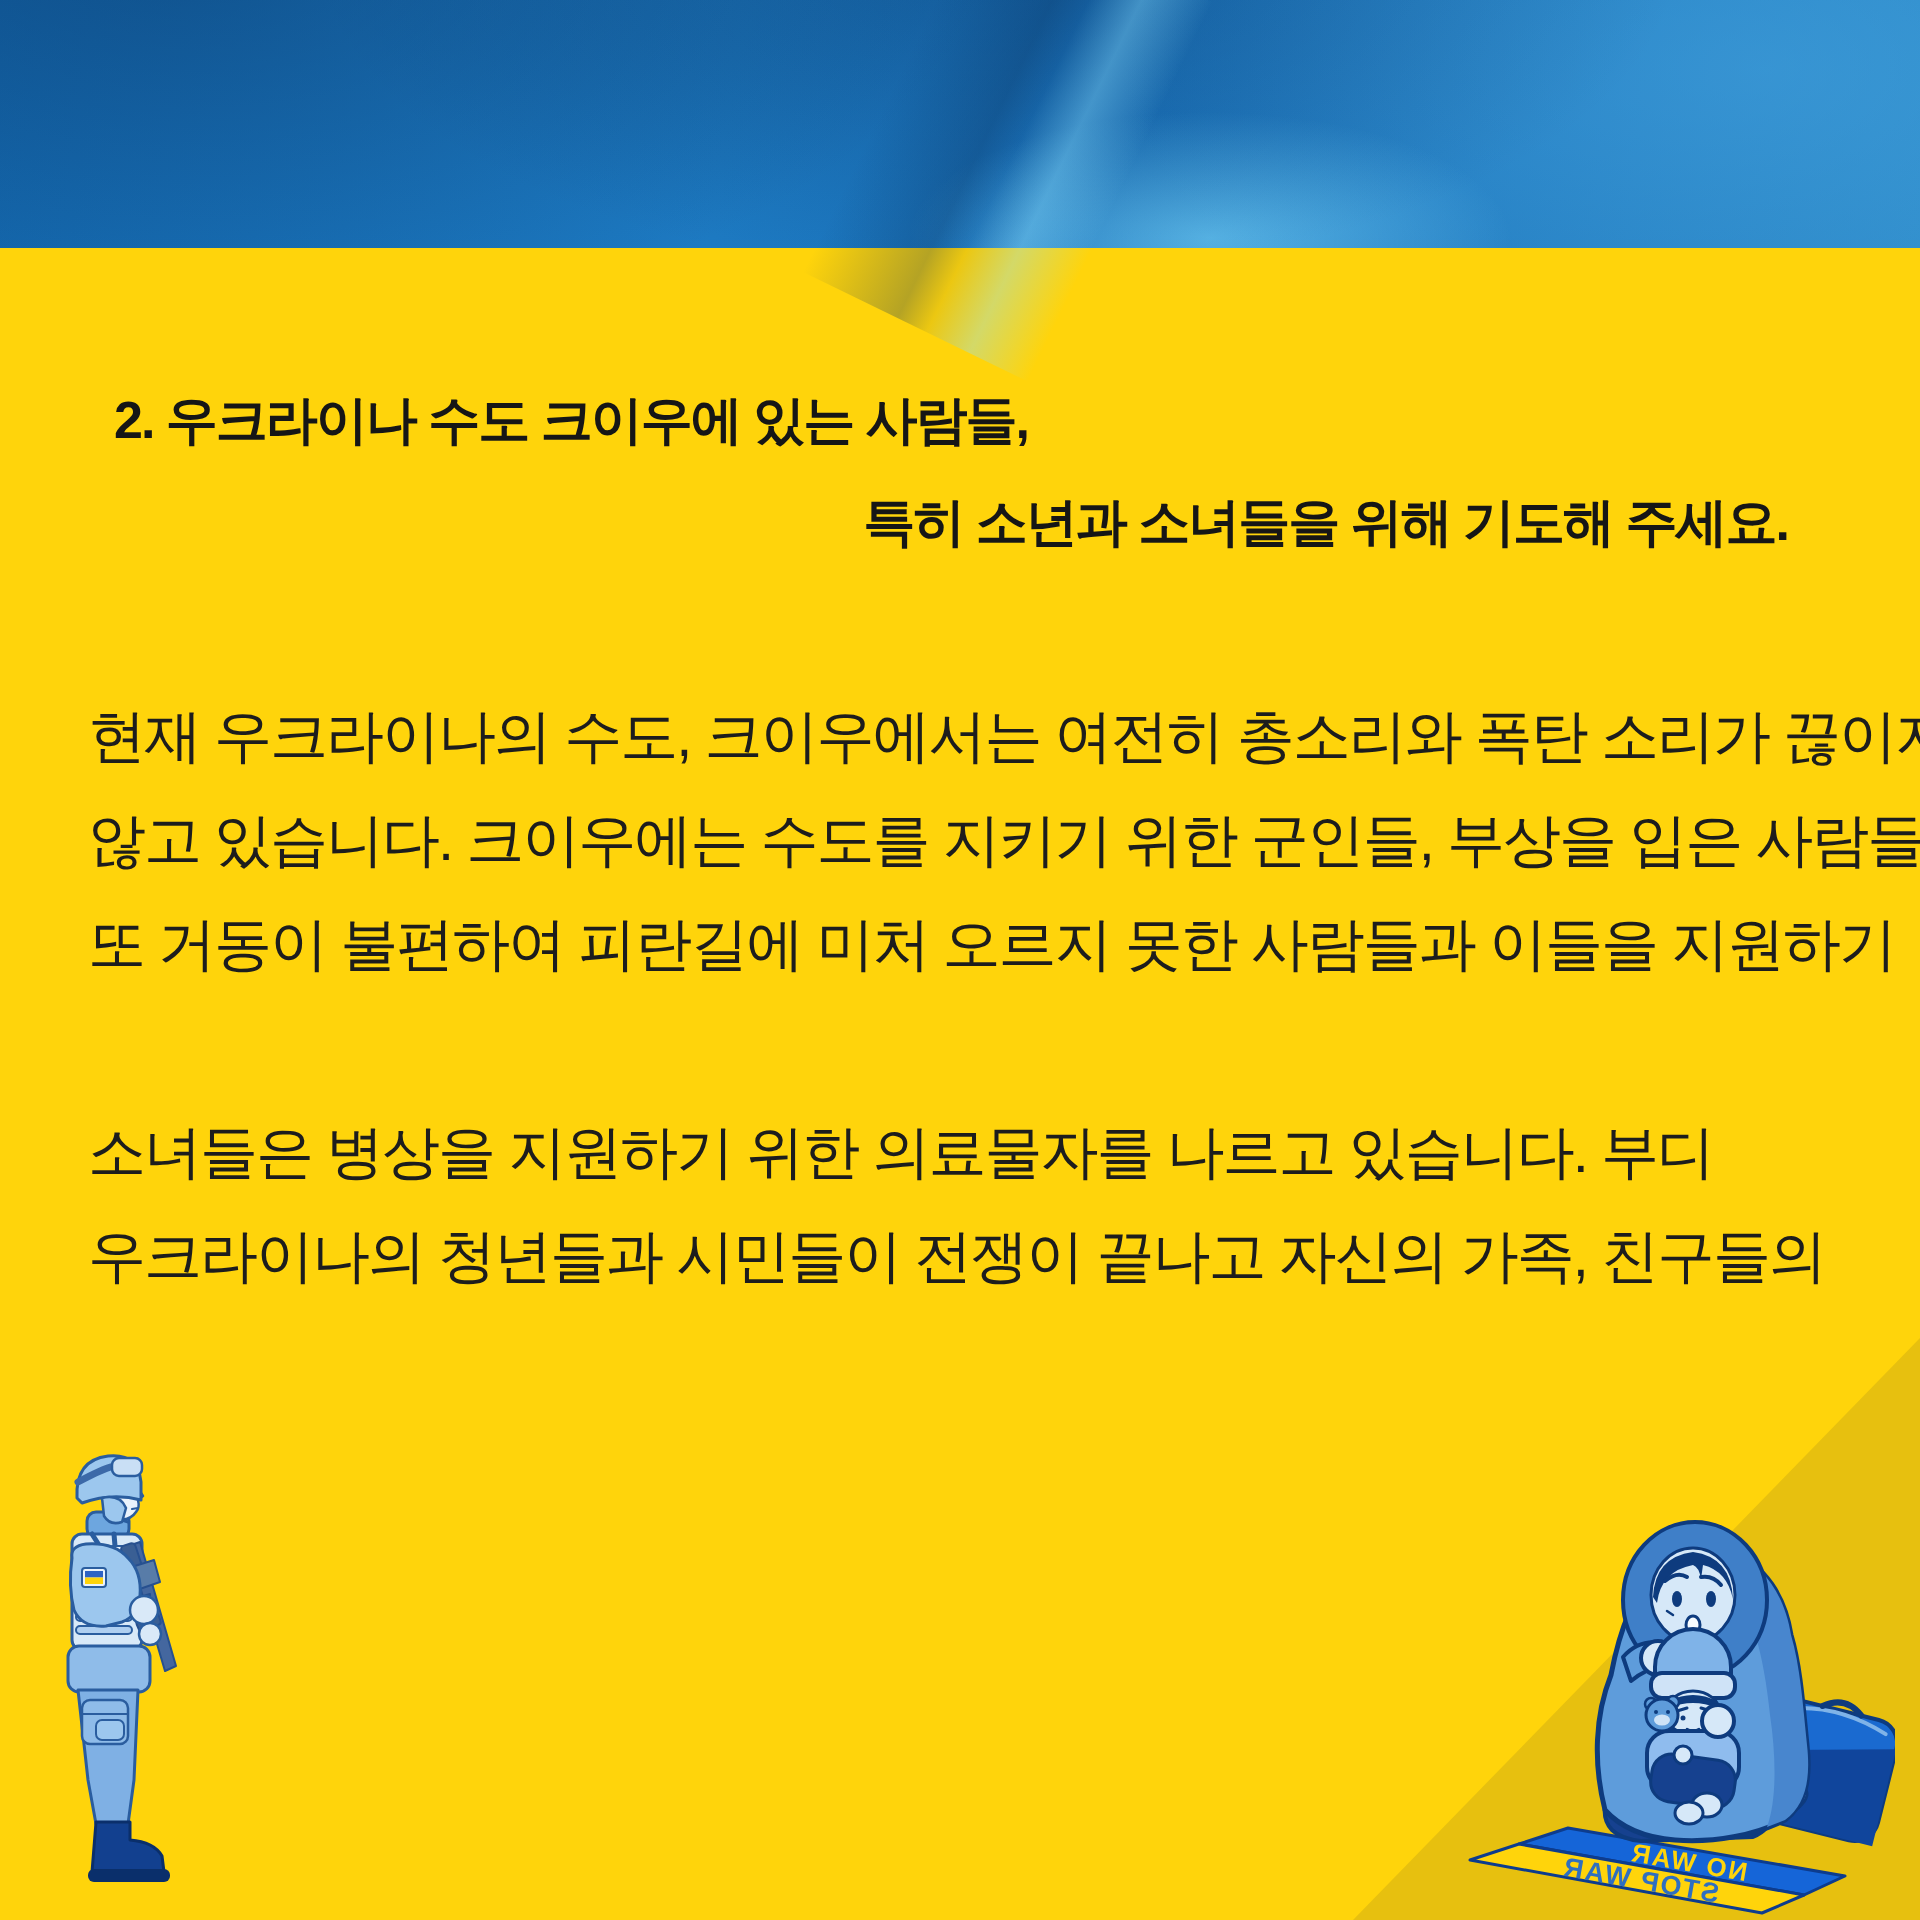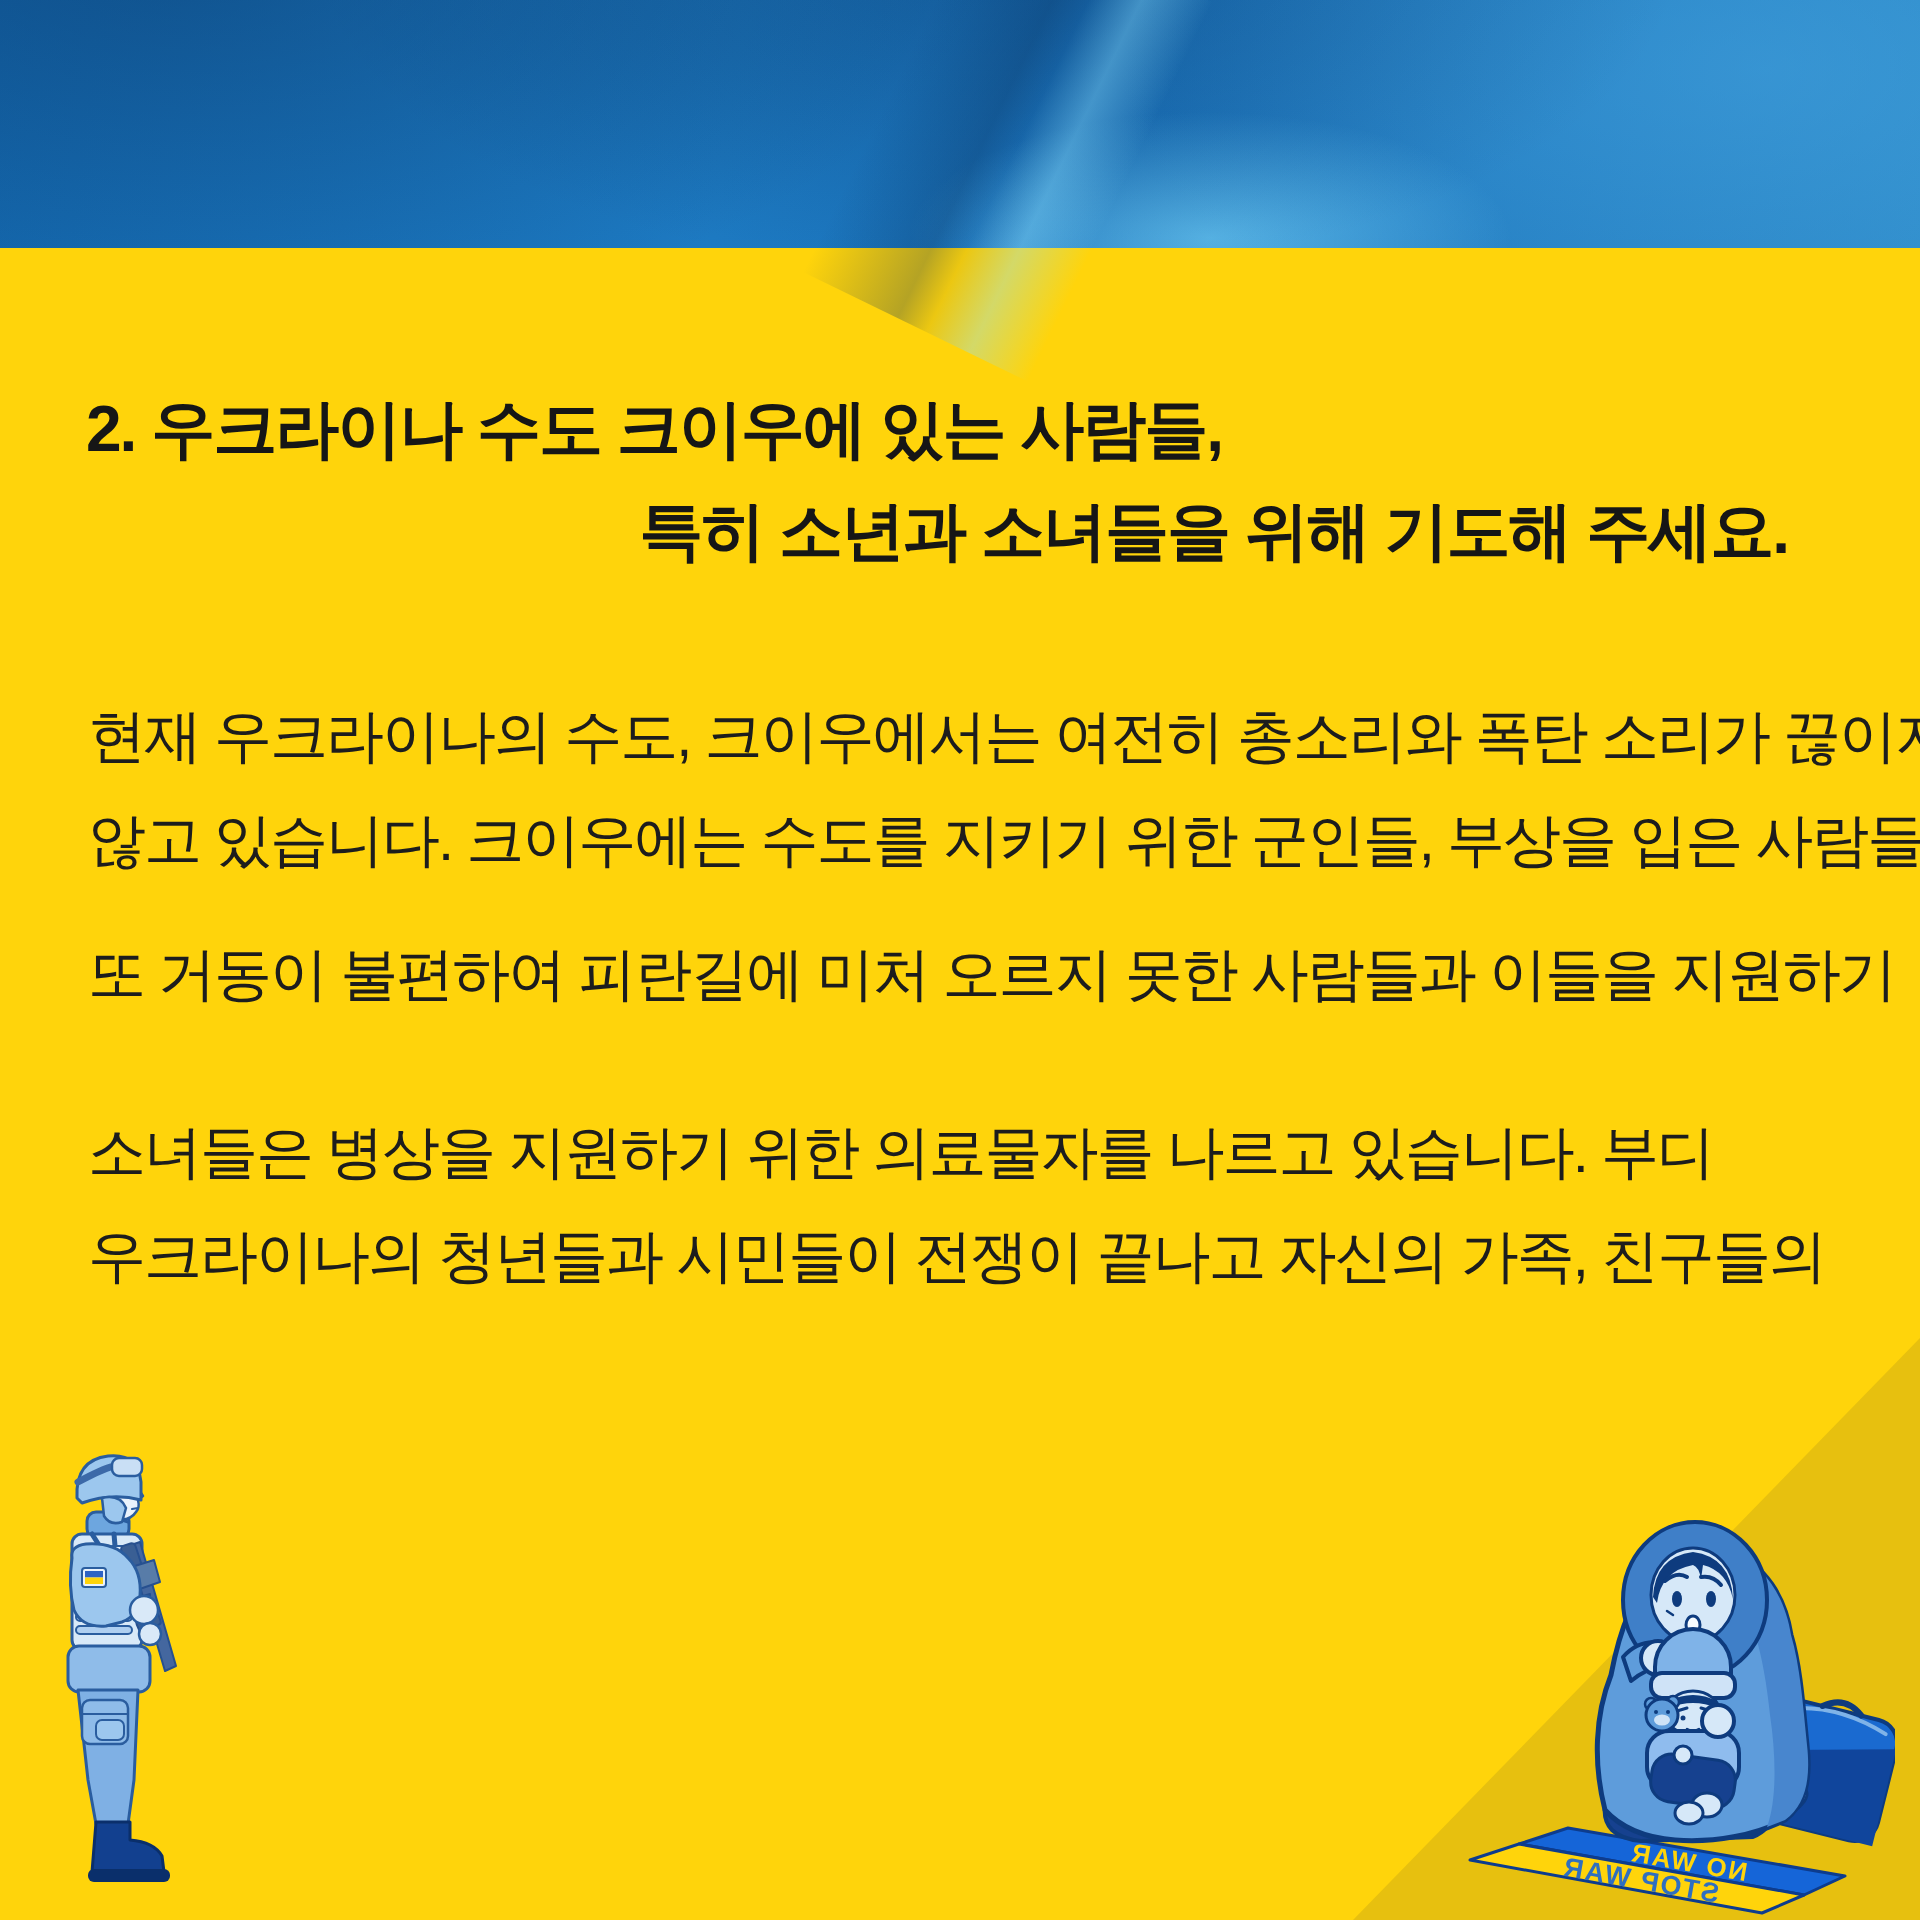--- a/index.html
+++ b/index.html
@@ -27,22 +27,22 @@
       rgba(140,225,255,.38) 74%, transparent 100%);
   }
   
   #shade-triangle{
     left:1353px;top:1338px;width:567px;height:582px;z-index:1;
     background:#e7c00f;
     clip-path:polygon(100% 0, 100% 100%, 0 100%);
   }
   
   .title-line{
-    color:#161616;font-weight:700;font-size:64px;letter-spacing:-2px;
-    white-space:pre;z-index:4;
+    color:#161616;font-weight:700;font-size:52px;letter-spacing:-2px;
+    white-space:pre;z-index:4;margin-left:28px;
   }
   #title-line-1{left:86px;top:386px;}
   #title-line-2{right:132px;top:488px;text-align:left;}
   .body-line{
     color:#1d1d1d;font-weight:400;font-size:58px;letter-spacing:-2px;
     white-space:pre;z-index:4;left:88px;
   }
   
   #soldier-illustration{left:62px;top:1450px;z-index:2;}
   #mother-child-illustration{left:1455px;top:1505px;z-index:2;}
@@ -57,21 +57,21 @@
     <div class="crease"></div>
   </div>
 
   <div id="shade-triangle" class="abs"></div>
 
   <div id="title-line-1" class="abs title-line">2. 우크라이나 수도 크이우에 있는 사람들,</div>
   <div id="title-line-2" class="abs title-line">특히 소년과 소녀들을 위해 기도해 주세요.</div>
 
   <div class="abs body-line" style="top:698px">현재 우크라이나의 수도, 크이우에서는 여전히 총소리와 폭탄 소리가 끊이지</div>
   <div class="abs body-line" style="top:802px">않고 있습니다. 크이우에는 수도를 지키기 위한 군인들, 부상을 입은 사람들,</div>
-  <div class="abs body-line" style="top:936px">또 거동이 불편하여 피란길에 미처 오르지 못한 사람들과 이들을 지원하기</div>
+  <div class="abs body-line" style="top:906px">또 거동이 불편하여 피란길에 미처 오르지 못한 사람들과 이들을 지원하기</div>
   <div class="abs body-line" style="top:1218px">우크라이나의 청년들과 시민들이 전쟁이 끝나고 자신의 가족, 친구들의</div>
   <div class="abs body-line" style="top:1114px">소녀들은 병상을 지원하기 위한 의료물자를 나르고 있습니다. 부디</div>
 
   <div id="soldier-illustration" class="abs">
     <svg width="115" height="440" viewBox="0 0 115 440">
       <g stroke-linejoin="round" stroke-linecap="round">
 
         <rect x="25" y="62" width="42" height="26" rx="9" fill="#6da6df" stroke="#2a5d9f" stroke-width="3"></rect>
 
         <rect x="10" y="84" width="70" height="116" rx="10" fill="#d8e9f8" stroke="#2a5d9f" stroke-width="3"></rect>

